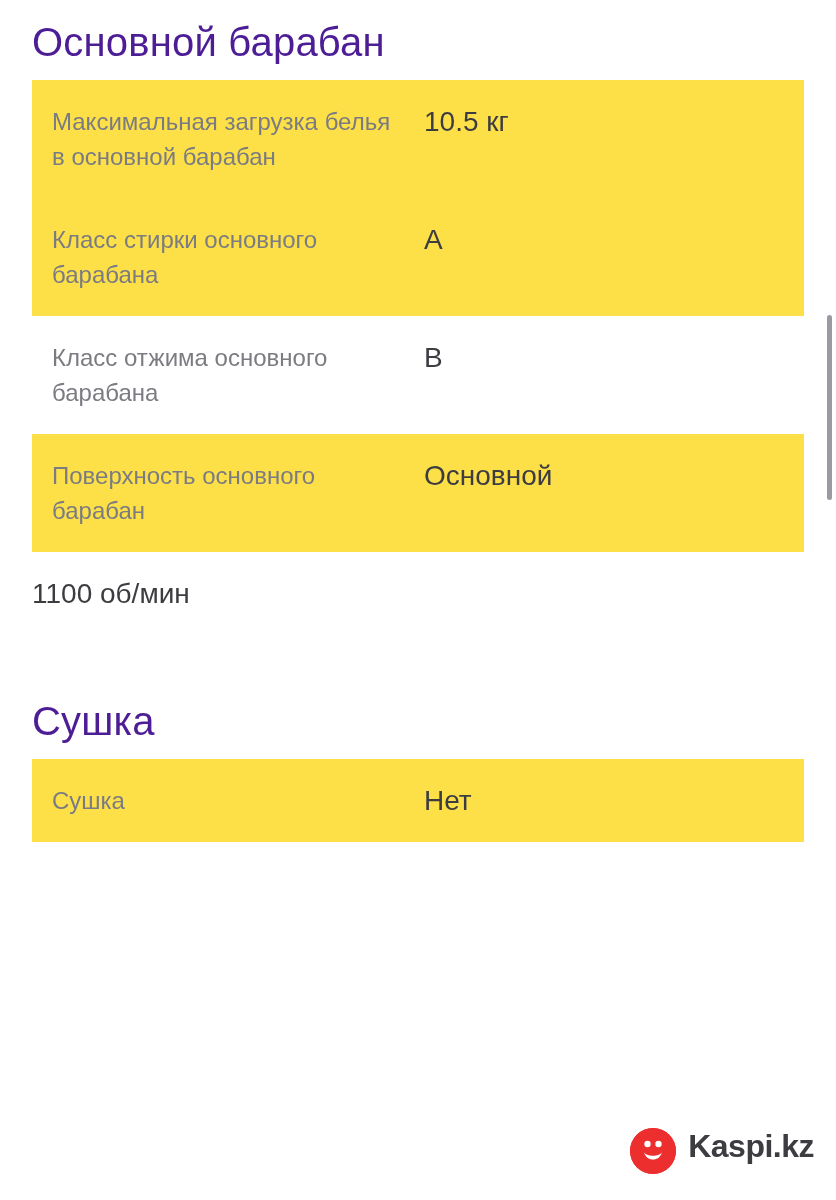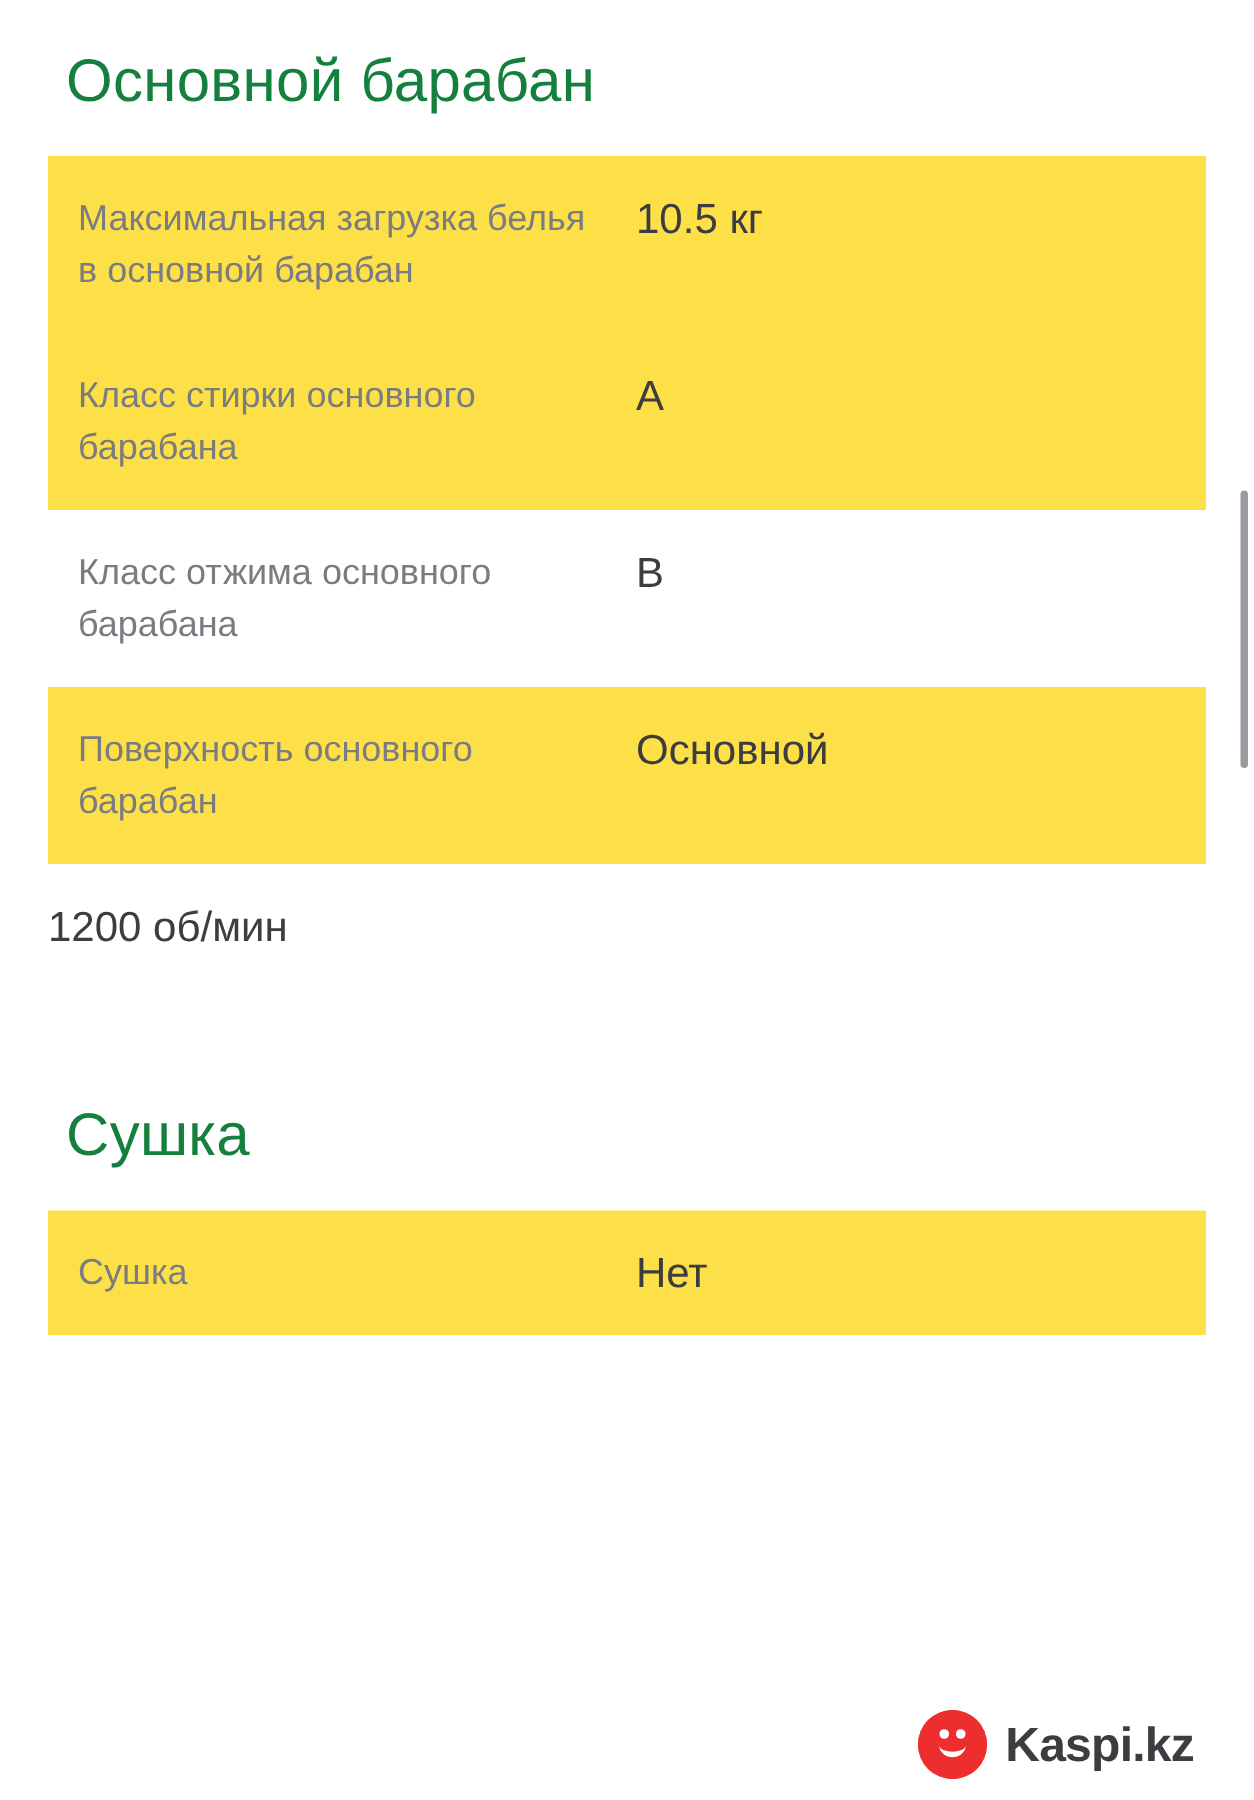--- a/index.html
+++ b/index.html
@@ -18,23 +18,23 @@
   .page {
     position: relative;
     width: 836px;
     height: 1200px;
     box-sizing: border-box;
     padding: 0 32px;
   }
   .section-title {
     font-size: 40px;
     font-weight: 400;
-    color: #15803d;
+    color: #4c1d95;
     letter-spacing: 0.2px;
-    margin: 12px;
+    margin: 0;
     padding: 18px 0 14px 0;
     line-height: 1.2;
   }
   .spec-table {
     width: 100%;
     border-collapse: collapse;
   }
   .spec-row {
     display: flex;
     align-items: flex-start;
@@ -77,24 +77,24 @@
     top: 315px;
     right: 4px;
     width: 5px;
     height: 185px;
     border-radius: 3px;
     background: #9a9aa0;
   }
   
   .watermark {
     position: absolute;
-    right: 40px;
+    right: 22px;
     bottom: 26px;
     display: flex;
-    align-items: center;
+    align-items: flex-start;
     gap: 12px;
   }
   .wm-logo {
     width: 46px;
     height: 46px;
     border-radius: 50%;
     background: #ed2e2e;
     position: relative;
     display: block;
   }
@@ -130,21 +130,21 @@
     </div>
     <div class="spec-row">
       <div class="spec-label">Класс отжима основного барабана</div>
       <div class="spec-value">B</div>
     </div>
     <div class="spec-row shaded">
       <div class="spec-label">Поверхность основного барабан</div>
       <div class="spec-value">Основной</div>
     </div>
     <div class="spec-row">
-      <div class="spec-value">1200 об/мин</div>
+      <div class="spec-value">1100 об/мин</div>
     </div>
   </div>
 
   <div class="gap"></div>
 
   <h2 class="section-title">Сушка</h2>
 
   <div class="spec-table">
     <div class="spec-row shaded">
       <div class="spec-label">Сушка</div>

